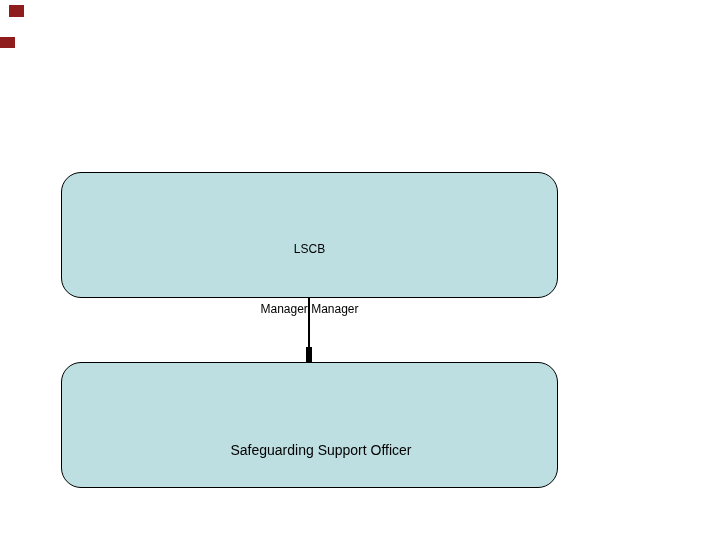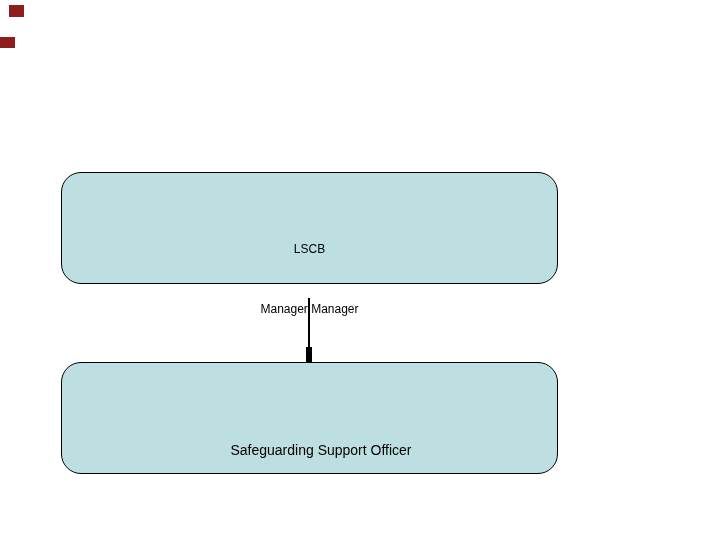--- a/index.html
+++ b/index.html
@@ -20,21 +20,21 @@
     position: absolute;
     background: var(--marker, #8f1d1d);
   }
   .marker1 { left: 9px;  top: 5px;  width: 15px; height: 12px; }
   .marker2 { left: 0px;  top: 37px; width: 15px; height: 11px; }
 
   .node {
     position: absolute;
     left: 61px;
     width: 497px;
-    height: 112px;
+    height: 126px;
     box-sizing: border-box;
     background: var(--node-fill, #bedfe2);
     border: 1px solid var(--node-border, #000000);
     border-radius: 20px;
   }
   .node-top    { top: 172px; }
   .node-bottom { top: 362px; }
 
   .node-label {
     text-align: center;

